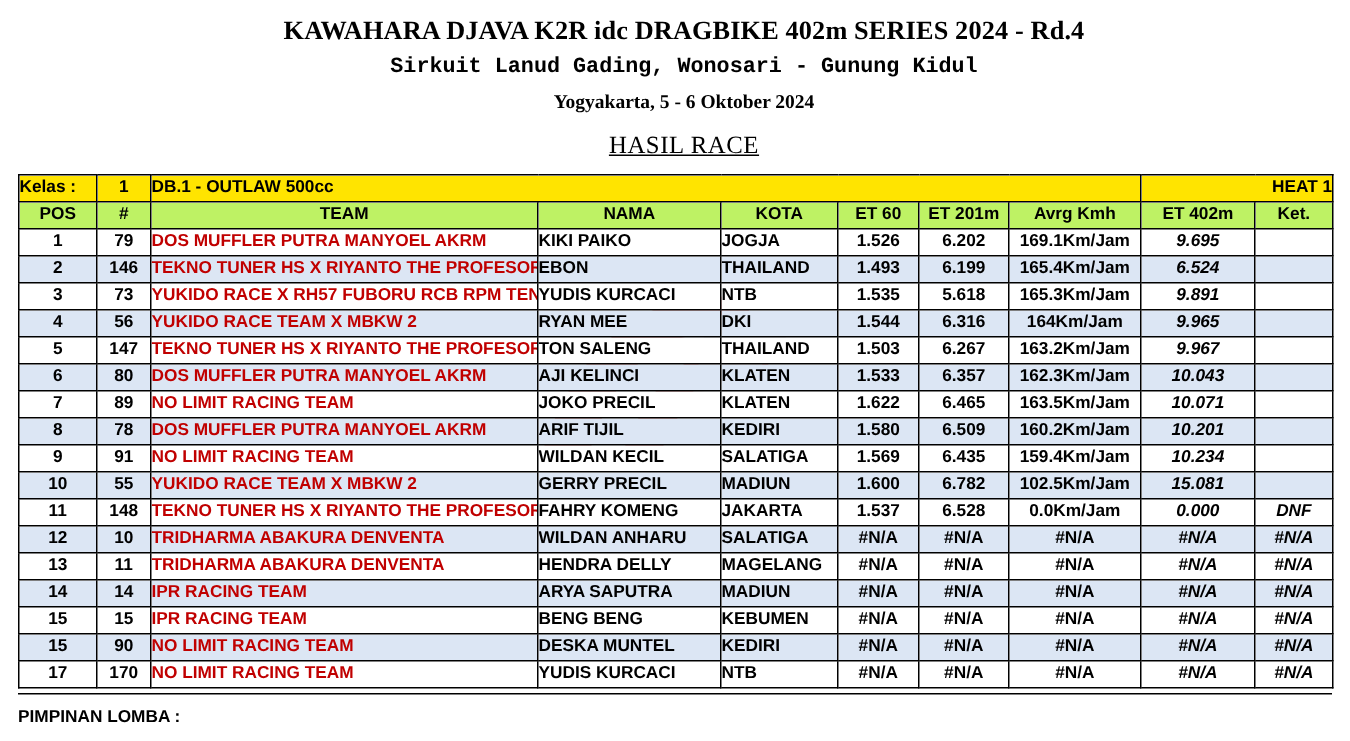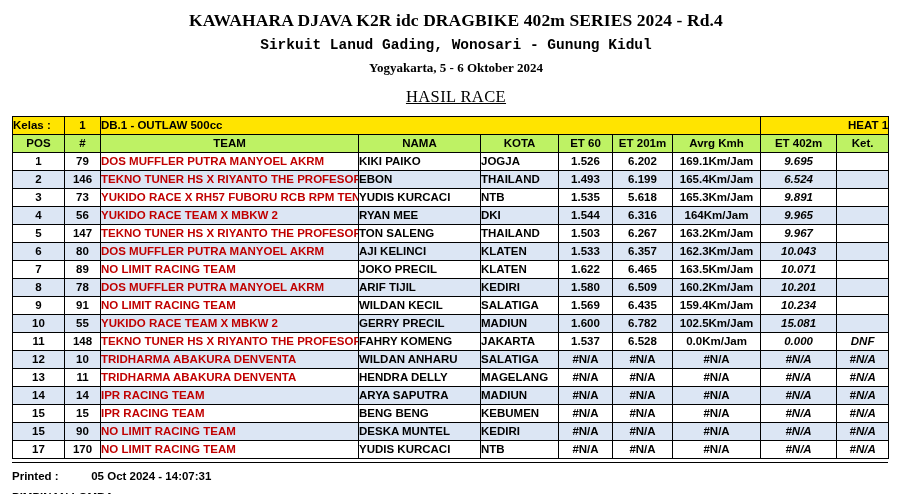--- a/index.html
+++ b/index.html
@@ -397,20 +397,16 @@
           <td class="num">#N/A</td>
           <td class="et402">#N/A</td>
           <td class="ket">#N/A</td>
         </tr>
       </tbody>
     </table>
   </div>
 
   <div class="hr-top"></div>
   <div class="footer">
-    <div>
-      <span class="printed-label">Printed :</span>
-      <span class="printed-val">05 Oct 2024 - 14:07:31</span>
-    </div>
     <div class="pimpinan">PIMPINAN LOMBA :</div>
   </div>
 
 </div>
 
 </body></html>

